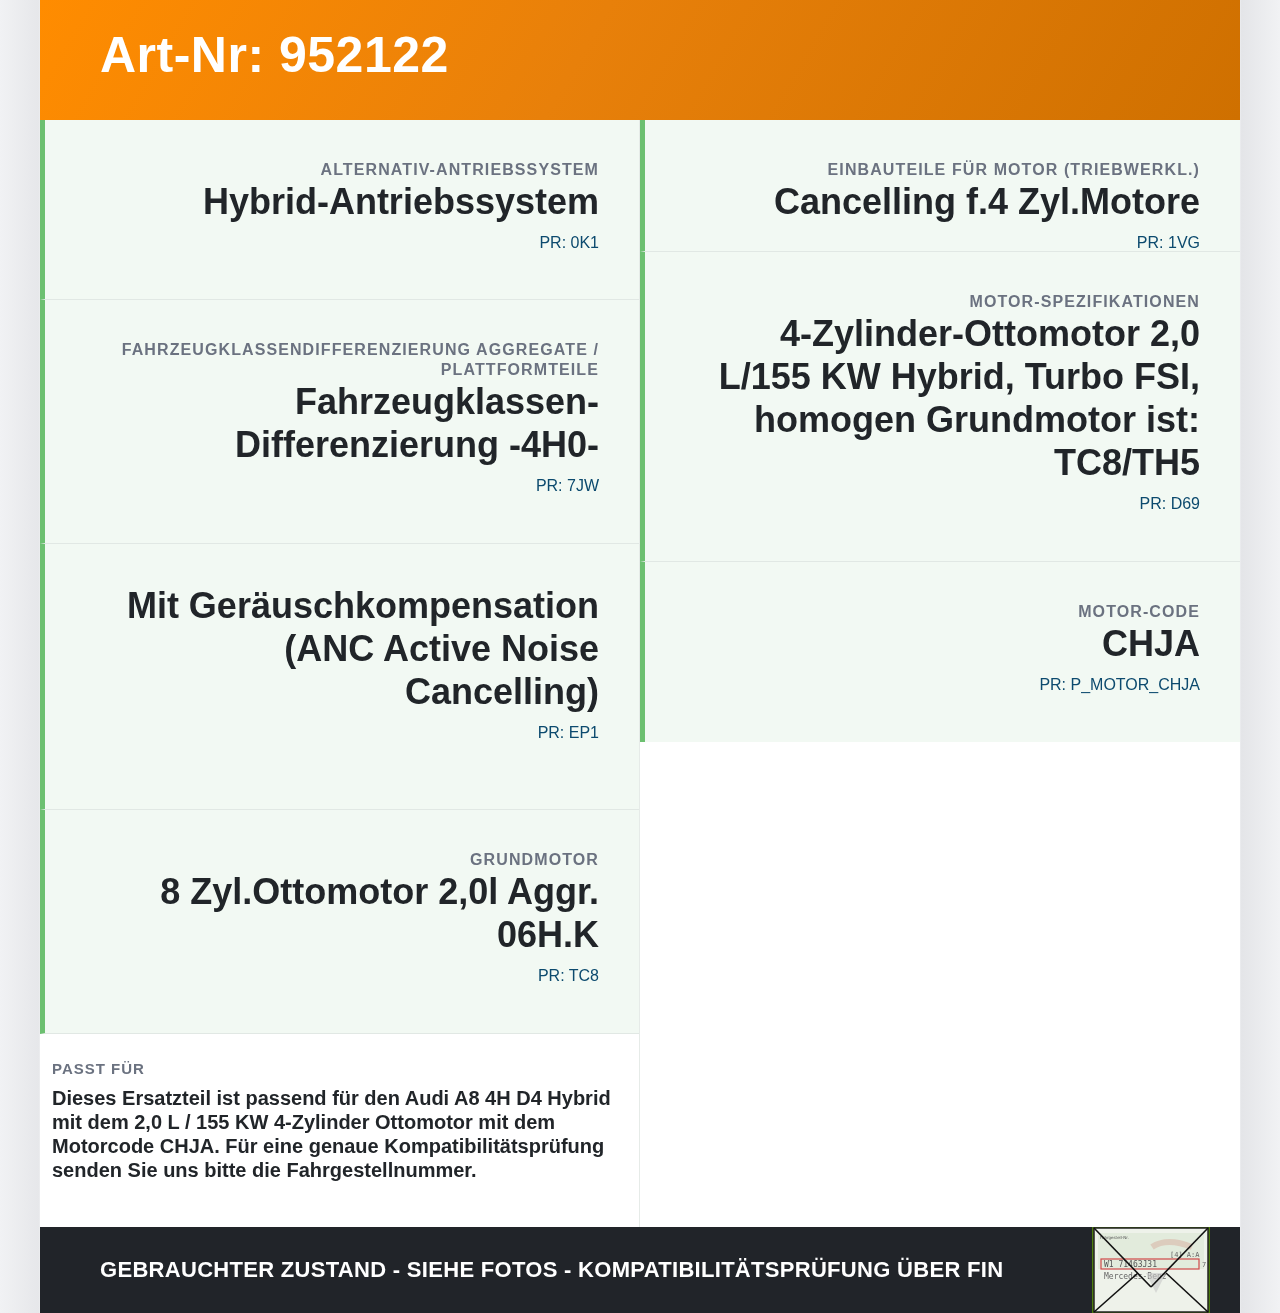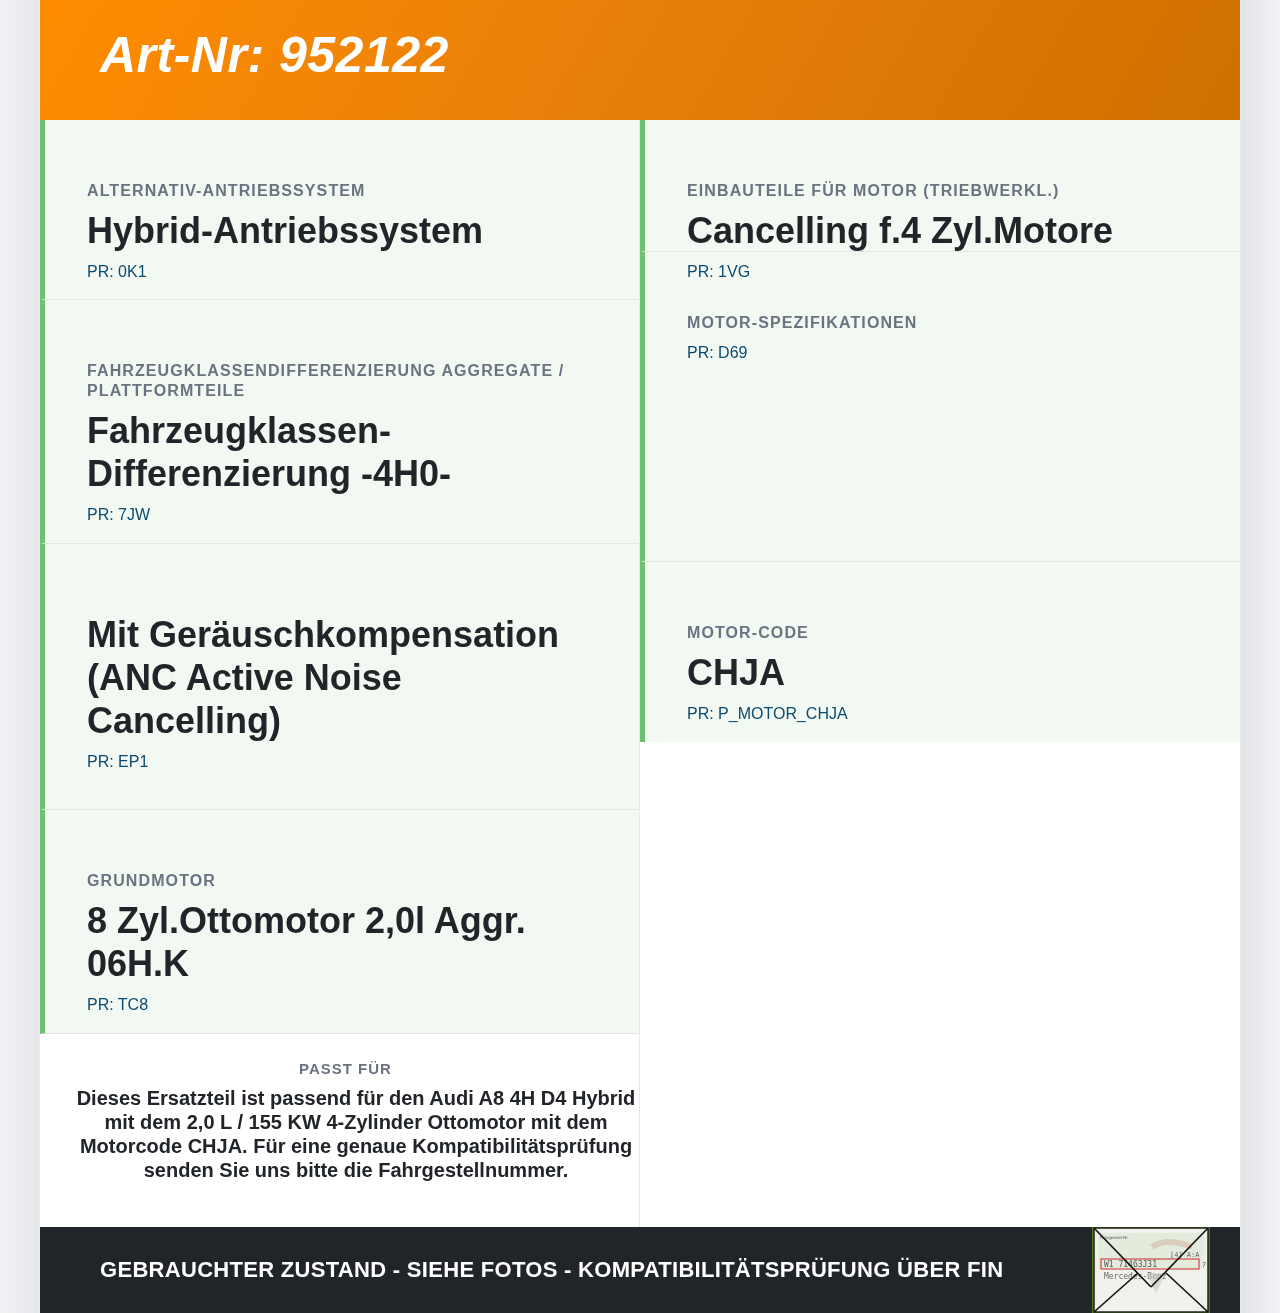--- a/index.html
+++ b/index.html
@@ -14,51 +14,51 @@
     background: #ffffff;
   }
   .header {
     height: 120px;
     background: linear-gradient(120deg, #ff8c00 0%, #e8800a 45%, #cf7000 100%);
     display: flex; align-items: center; padding-left: 60px;
   }
   .header h1 {
     color: #ffffff; font-size: 50px; font-weight: 700; letter-spacing: 0.5px;
     margin-top: -10px;
-    font-style: italic;
   }
   .grid { position: relative; display: flex; }
   .col { width: 600px; }
   .col.left { border-right: 1px solid #e6ebe8; }
   .card {
     background: #f2f9f3;
     border-left: 5px solid #6cc070;
     border-bottom: 1px solid #e1e8e4;
-    padding: 61px 40px 30px 42px;
+    padding: 40px 40px 30px 42px;
+    text-align: right;
   }
   .card .label {
     font-size: 16px; font-weight: 700; color: #6b7280;
     letter-spacing: 1.1px; text-transform: uppercase; line-height: 20px;
   }
   .card .value {
     font-size: 36px; font-weight: 700; color: #212529;
-    line-height: 43px; margin-top: 8px;
+    line-height: 43px; margin-top: 0;
   }
   .card .pr {
     font-size: 16px; color: #0c4a6e; margin-top: 10px; line-height: 20px;
   }
   .c1 { height: 180px; }
   .c2 { height: 244px; }
   .c3 { height: 266px; }
   .c4 { height: 224px; }
   .r1 { height: 132px; }
   .r2 { height: 310px; }
   .r3 { height: 180px; border-bottom: none; }
   .fits {
-    padding: 26px 24px 20px 36px; height: 194px; text-align: center;
+    padding: 26px 24px 20px 12px; height: 194px;
   }
   .fits .label {
     font-size: 15px; font-weight: 700; color: #6b7280; letter-spacing: 1px;
   }
   .fits .text {
     font-size: 20px; font-weight: 700; color: #212529; line-height: 24px;
     margin-top: 9px; width: 560px;
   }
   .footer {
     position: absolute; left: 0; top: 1227px; width: 1200px; height: 86px;
@@ -110,20 +110,21 @@
     </div>
 
     <div class="col right">
       <div class="card r1">
         <div class="label">Einbauteile für Motor (Triebwerkl.)</div>
         <div class="value">Cancelling f.4 Zyl.Motore</div>
         <div class="pr">PR: 1VG</div>
       </div>
       <div class="card r2">
         <div class="label">Motor-Spezifikationen</div>
+        <div class="value">4-Zylinder-Ottomotor 2,0 L/155 KW Hybrid, Turbo FSI, homogen Grundmotor ist: TC8/TH5</div>
         <div class="pr">PR: D69</div>
       </div>
       <div class="card r3">
         <div class="label">Motor-Code</div>
         <div class="value">CHJA</div>
         <div class="pr">PR: P_MOTOR_CHJA</div>
       </div>
     </div>
   </div>
 

